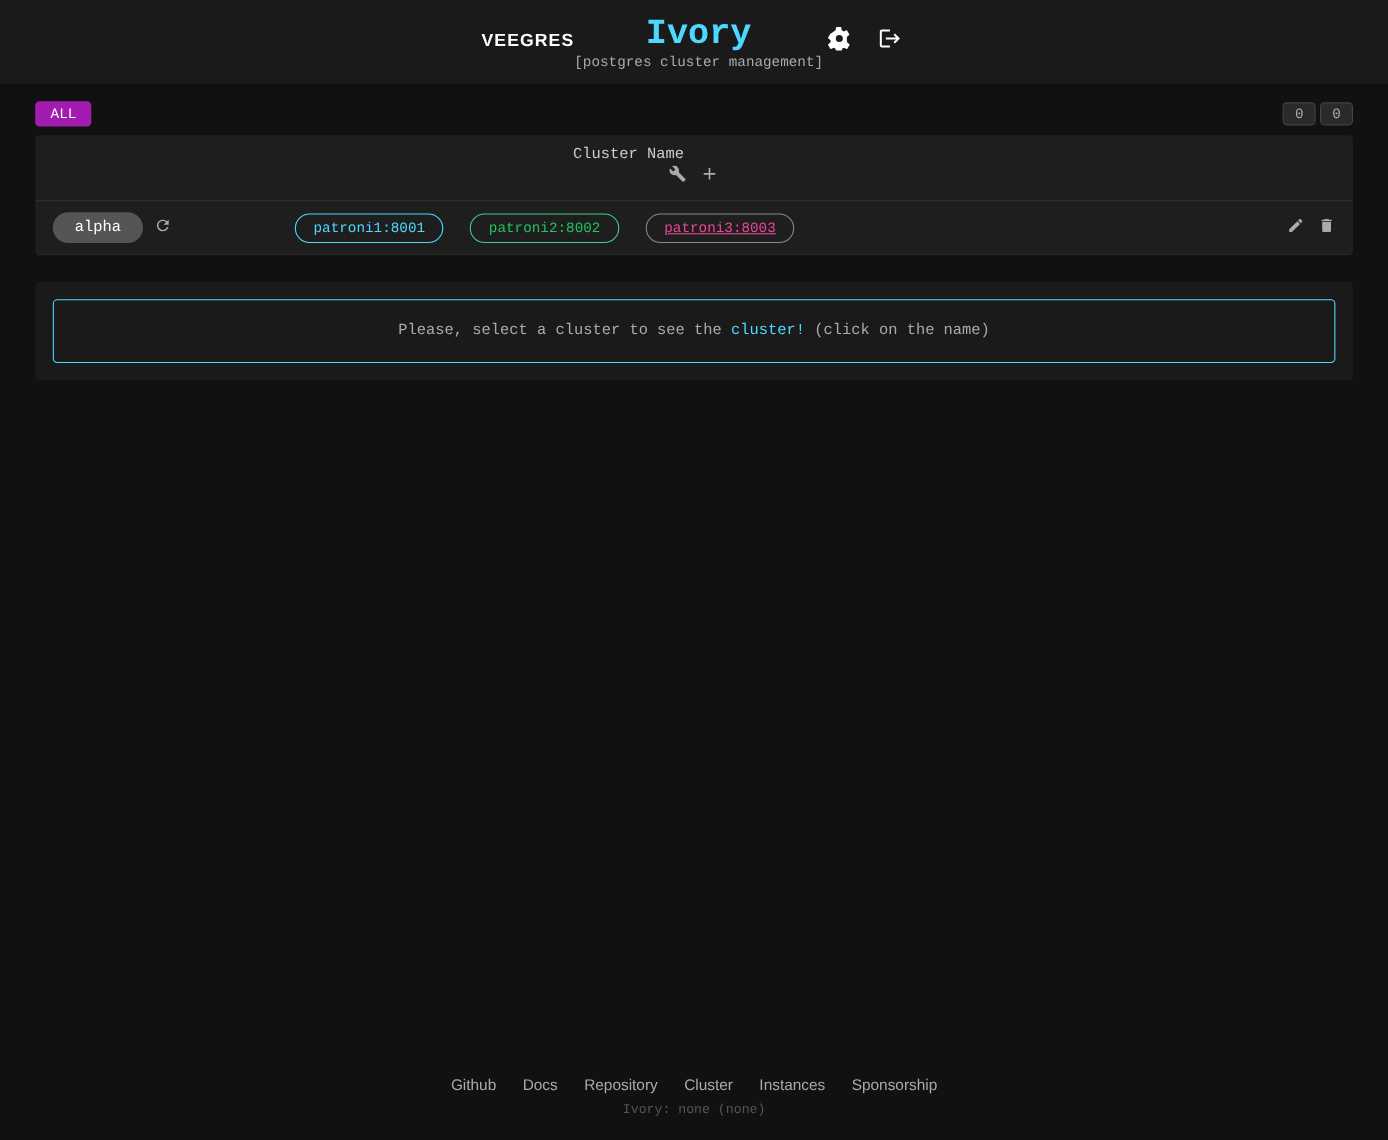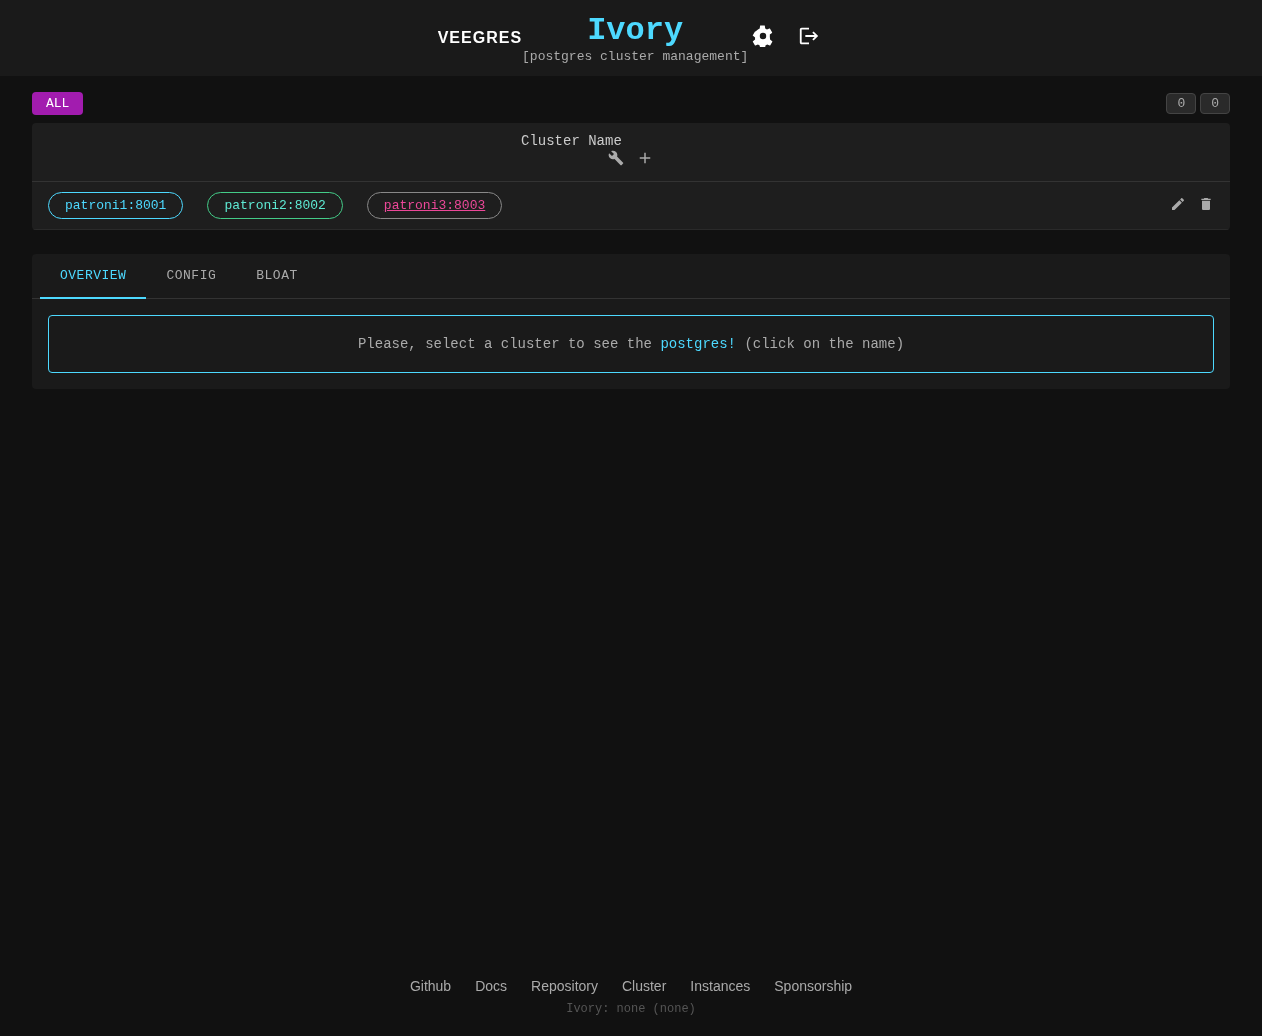--- a/index.html
+++ b/index.html
@@ -148,21 +148,21 @@
       cursor: pointer;
       background: transparent;
       font-family: 'Courier New', Courier, monospace;
     }
     .instance-badge.leader {
       border-color: #4dd9ff;
       color: #4dd9ff;
     }
     .instance-badge.replica {
       border-color: #44cc88;
-      color: #5eead4;
+      color: #22c55e;
     }
     .instance-badge.default {
       border-color: #888888;
       color: #ec4899;
       text-decoration: underline;
     }
     .row-actions {
       display: flex;
       gap: 12px;
       align-items: center;
@@ -282,20 +282,28 @@
         </button>
         <button class="action-icon" title="Add">
           <svg width="18" height="18" viewBox="0 0 24 24" fill="#aaaaaa">
             <path d="M19 13h-6v6h-2v-6H5v-2h6V5h2v6h6v2z"></path>
           </svg>
         </button>
       </div>
     </div>
 
     <div class="cluster-row">
+      <div class="cluster-name-cell">
+        <button class="cluster-name-btn">alpha</button>
+        <span class="refresh-icon" title="Refresh">
+          <svg width="16" height="16" viewBox="0 0 24 24" fill="#aaaaaa">
+            <path d="M17.65 6.35C16.2 4.9 14.21 4 12 4c-4.42 0-7.99 3.58-7.99 8s3.57 8 7.99 8c3.73 0 6.84-2.55 7.73-6h-2.08c-.82 2.33-3.04 4-5.65 4-3.31 0-6-2.69-6-6s2.69-6 6-6c1.66 0 3.14.69 4.22 1.78L13 11h7V4l-2.35 2.35z"></path>
+          </svg>
+        </span>
+      </div>
       <div class="instances-cell">
         <button class="instance-badge leader">patroni1:8001</button>
         <button class="instance-badge replica">patroni2:8002</button>
         <button class="instance-badge default">patroni3:8003</button>
       </div>
       <div class="row-actions">
         <button class="action-icon" title="Edit">
           <svg width="16" height="16" viewBox="0 0 24 24" fill="#aaaaaa">
             <path d="M3 17.25V21h3.75L17.81 9.94l-3.75-3.75L3 17.25zM20.71 7.04c.39-.39.39-1.02 0-1.41l-2.34-2.34c-.39-.39-1.02-.39-1.41 0l-1.83 1.83 3.75 3.75 1.83-1.83z"></path>
           </svg>
@@ -303,28 +311,23 @@
         <button class="action-icon" title="Delete">
           <svg width="16" height="16" viewBox="0 0 24 24" fill="#aaaaaa">
             <path d="M6 19c0 1.1.9 2 2 2h8c1.1 0 2-.9 2-2V7H6v12zM19 4h-3.5l-1-1h-5l-1 1H5v2h14V4z"></path>
           </svg>
         </button>
       </div>
     </div>
   </div>
 
   <div class="tabs-section">
-    <div class="tabs-nav">
-      <div class="tab-item active">OVERVIEW</div>
-      <div class="tab-item">CONFIG</div>
-      <div class="tab-item">BLOAT</div>
-    </div>
     <div class="tab-content">
       <div class="cluster-info-box">
-        <span>Please, select a cluster to see the </span><span class="highlight">postgres!</span><span> (click on the name)</span>
+        <span>Please, select a cluster to see the </span><span class="highlight">cluster!</span><span> (click on the name)</span>
       </div>
     </div>
   </div>
 </div>
 
 <footer>
   <div class="footer-links">
     <a class="footer-link" href="#">Github</a>
     <a class="footer-link" href="#">Docs</a>
     <a class="footer-link" href="#">Repository</a>

